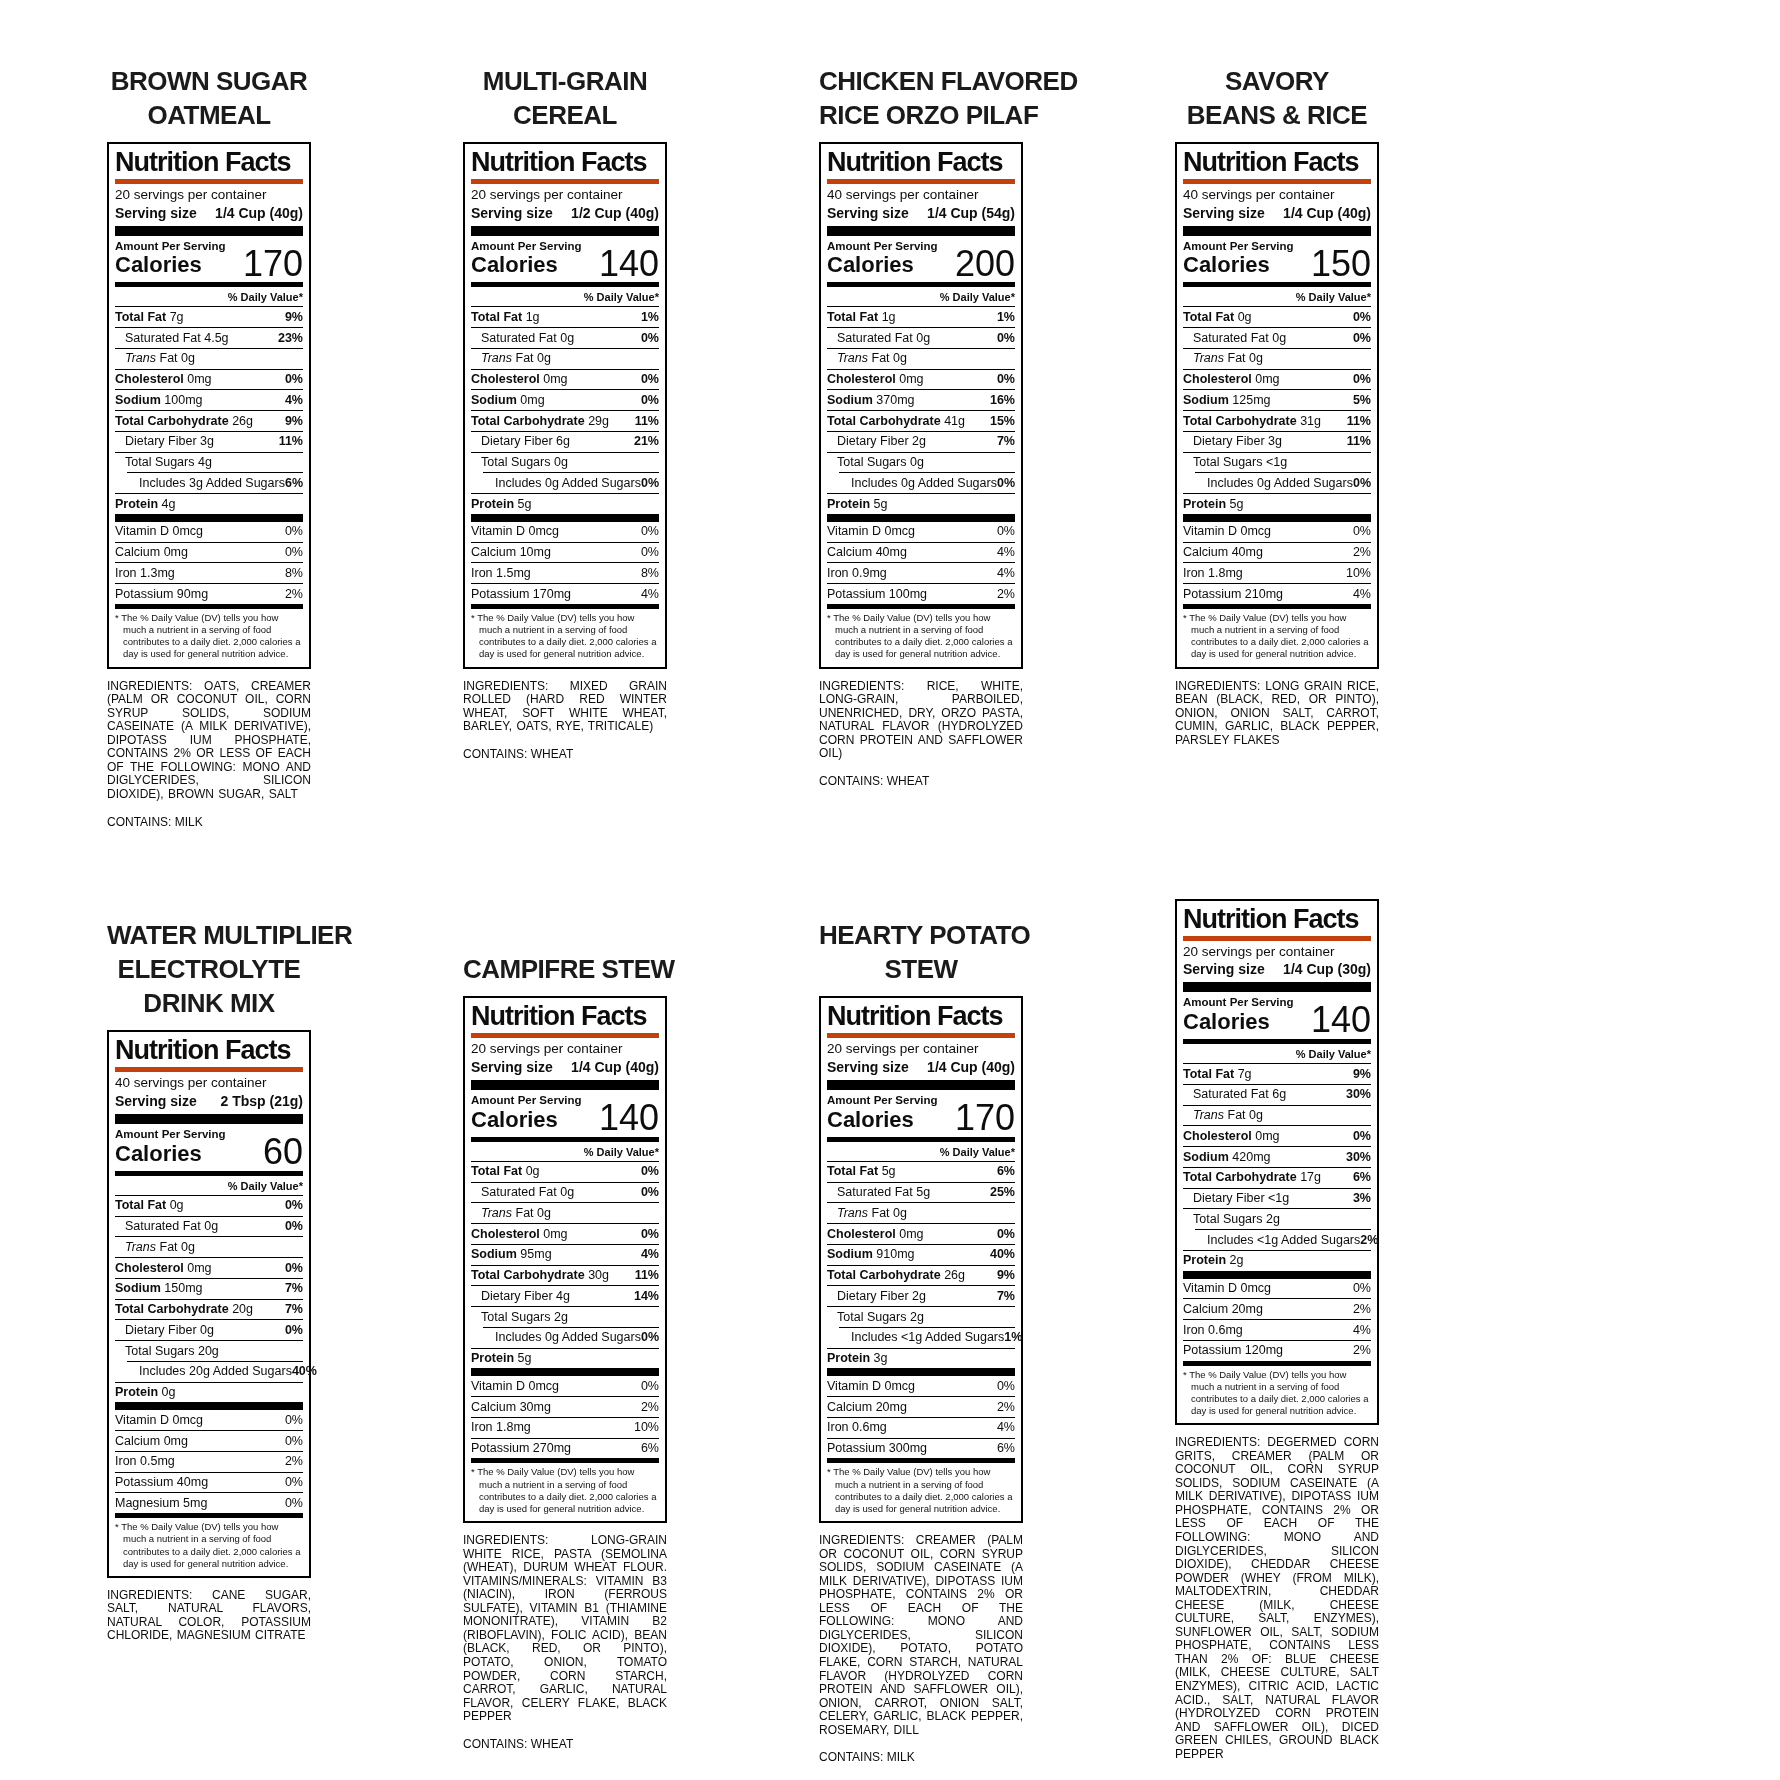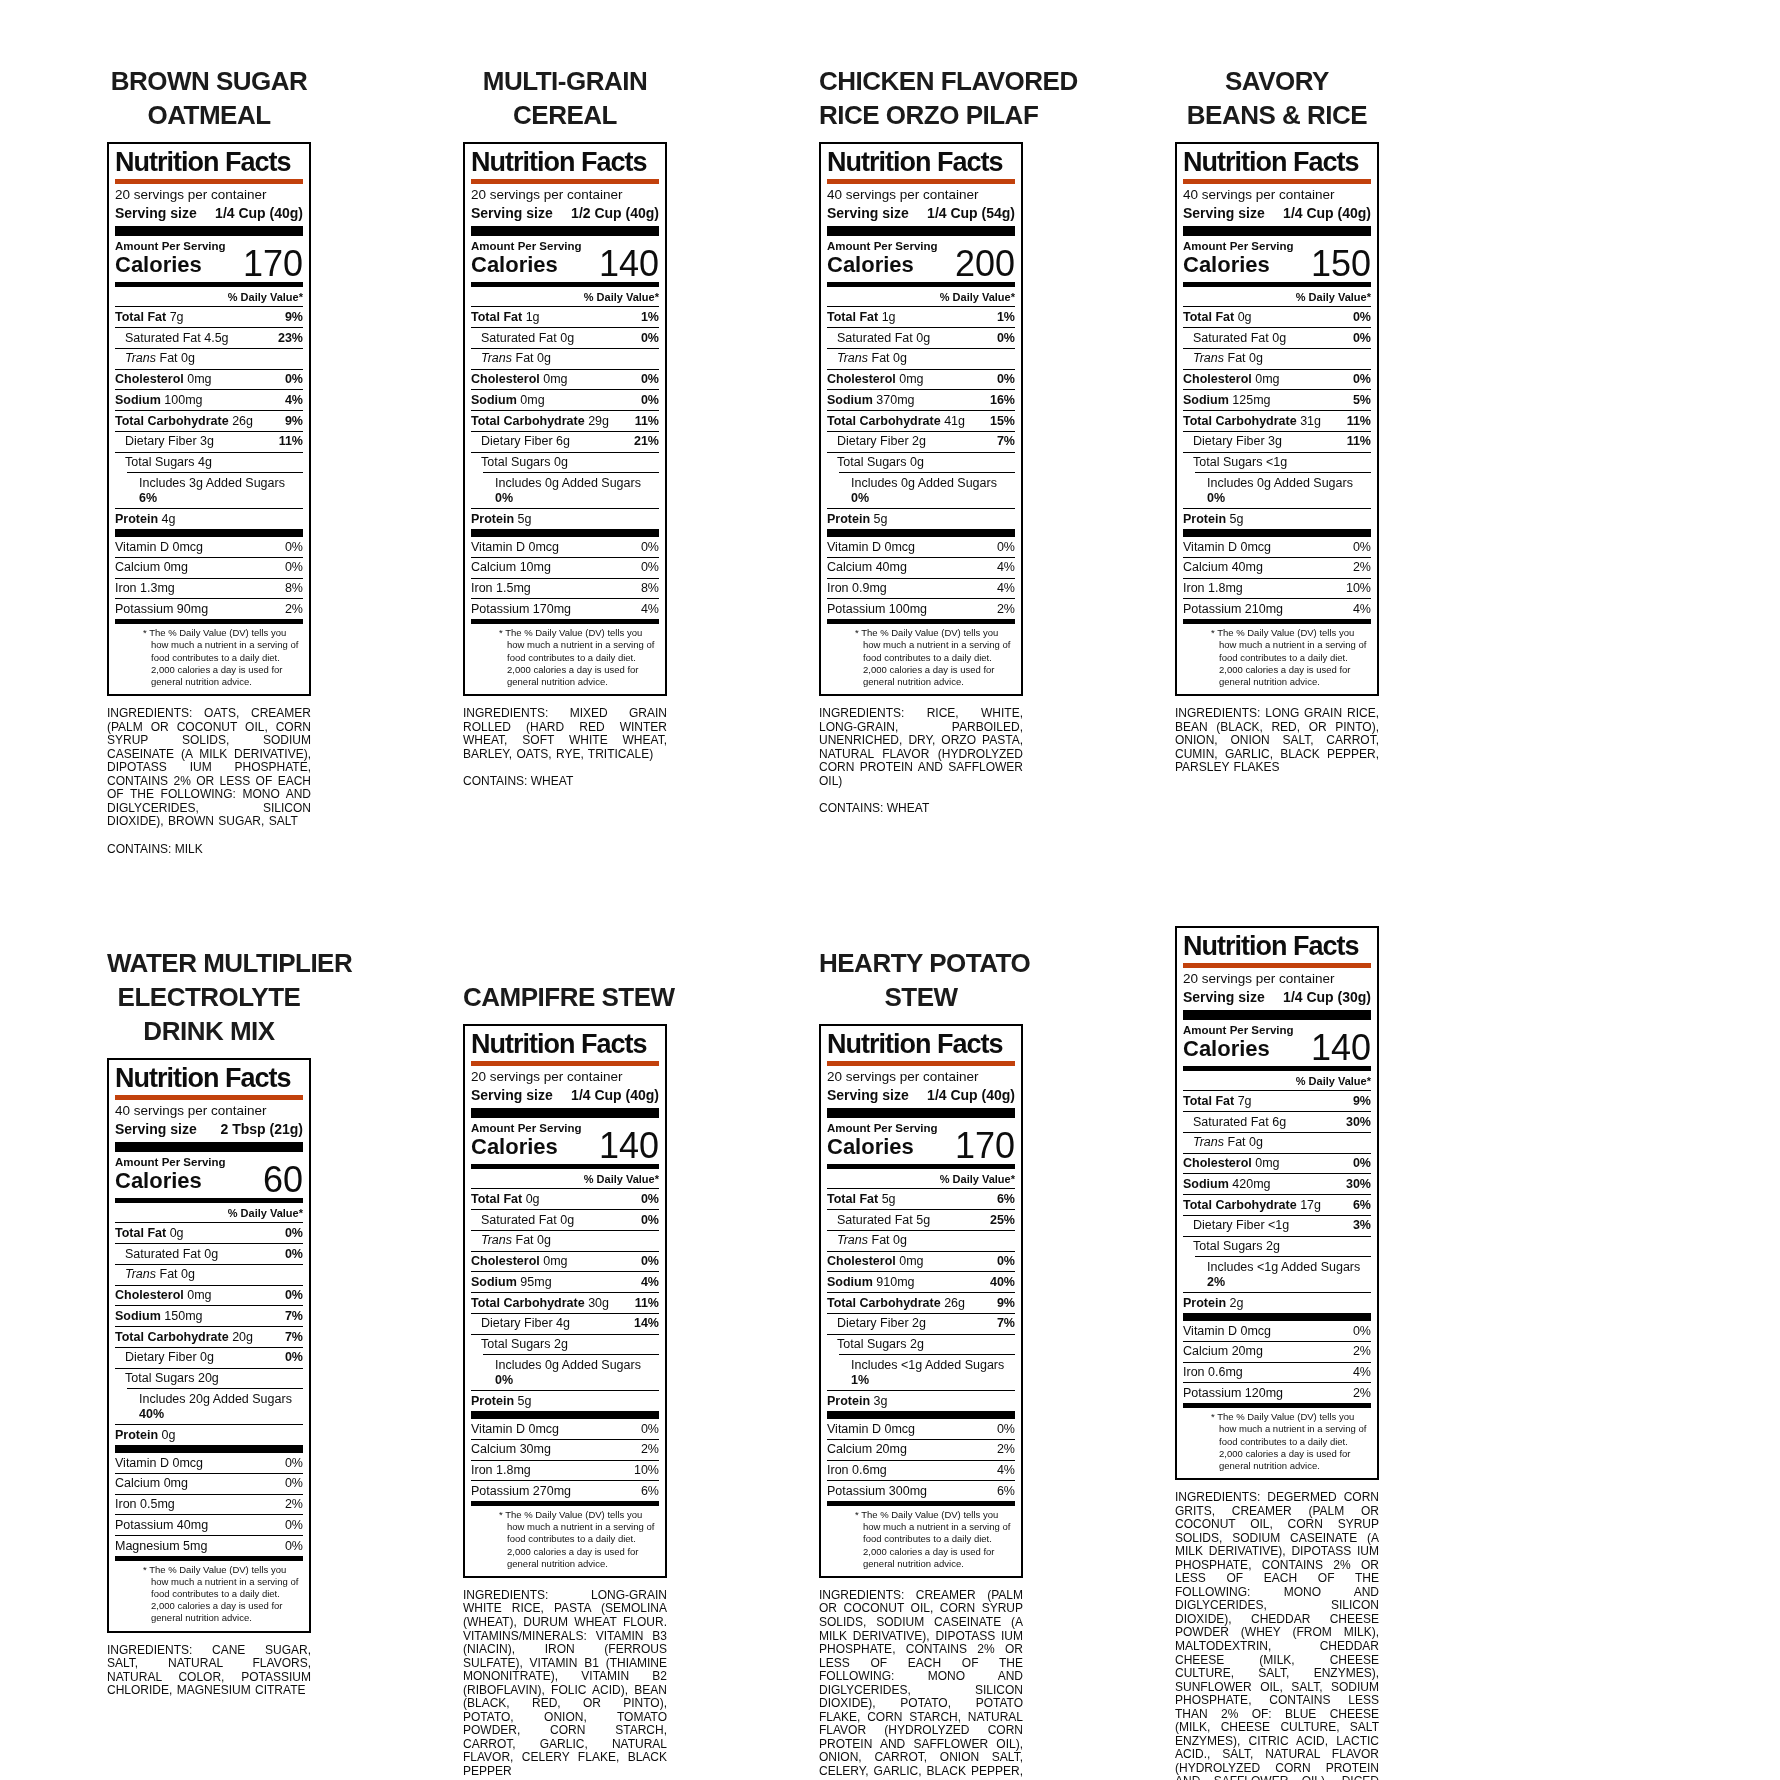--- a/index.html
+++ b/index.html
@@ -53,25 +53,25 @@
   .nf-row, .nf-micro {
     display: flex; justify-content: space-between;
     font-size: 12.5px; line-height: 1.22; padding: 2.5px 0 2px;
     border-top: 1px solid #000;
   }
   .nf-row .rn, .nf-micro .rn { white-space: nowrap; }
   .nf-row.major .nm { font-weight: bold; }
   .nf-row .rdv, .nf-micro .rdv { font-weight: bold; white-space: nowrap; }
   .nf-micro .rdv { font-weight: normal; }
   .nf-row.sub { padding-left: 10px; }
-  .nf-row.sub2 { margin-left: 12px; padding-left: 12px; flex-direction: column; }
+  .nf-row.sub2 { margin-left: 12px; padding-left: 12px; }
   .nf-micros .nf-micro:first-child { border-top: none; }
   .nf-foot {
     font-size: 9.5px; line-height: 1.28; padding: 3px 0 0 8px;
-    text-indent: -8px; color: #111; margin-left: 28px;
+    text-indent: -8px; color: #111;
   }
   .ingredients {
     font-size: 12px; line-height: 1.13; text-align: justify;
     margin: 11px 0 0; word-spacing: 1px;
   }
   .contains { font-size: 12px; margin: 13px 0 0; }
   .contains:empty { display: none; }
   i { font-style: italic; }
 </style>
 </head>

